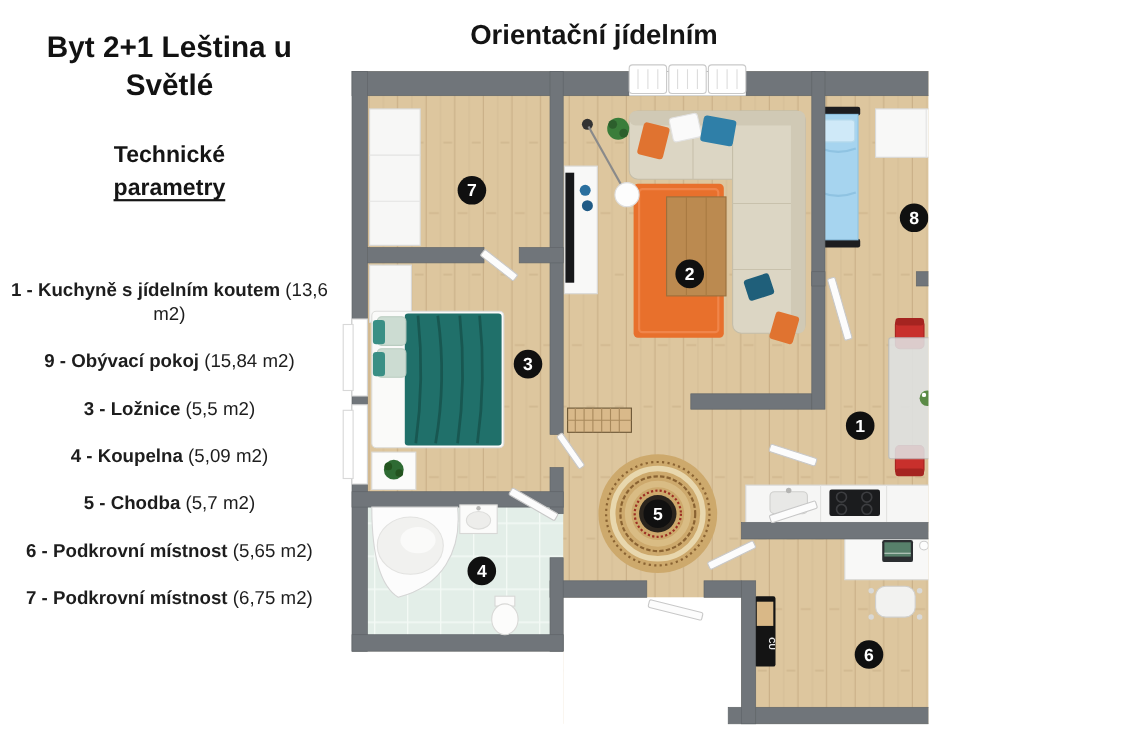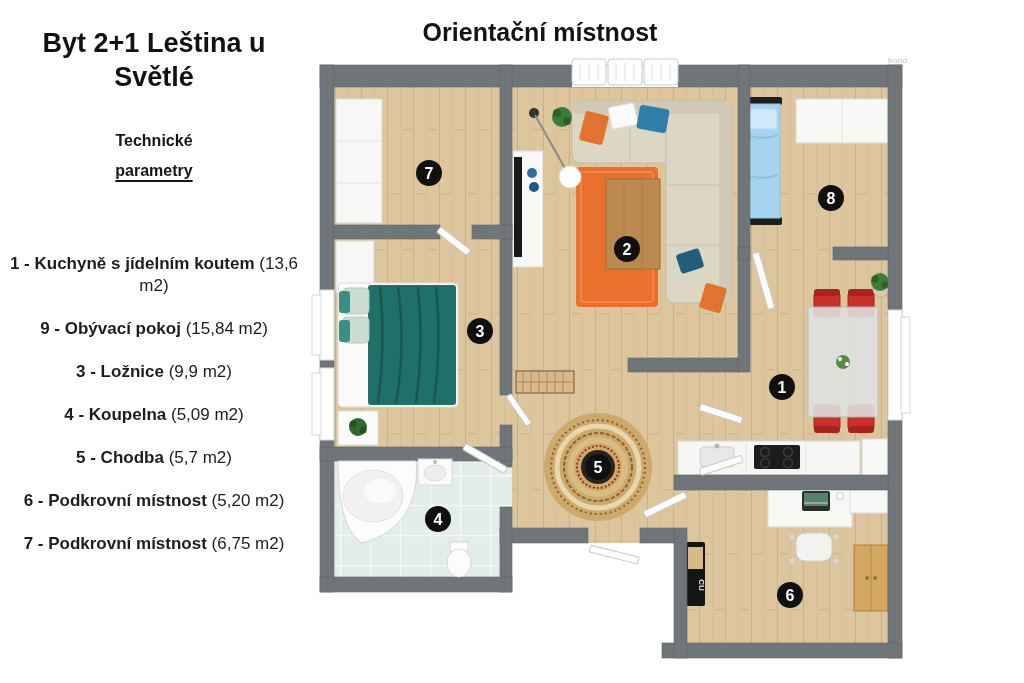--- a/index.html
+++ b/index.html
@@ -1,22 +1,22 @@
 <!DOCTYPE html>
 <html><head>
 <meta charset="utf-8">
 <style>
   html,body{margin:0;padding:0;background:#ffffff;}
-  .page{position:relative;width:1024px;height:683px;background:#ffffff;overflow:hidden;
+  .page{position:relative;width:844px;height:683px;background:#ffffff;overflow:hidden;
         font-family:"Liberation Sans",sans-serif;color:#151515;}
   
   .info{position:absolute;left:0;top:0;width:308px;height:683px;text-align:center;}
   .apt-title{position:absolute;top:26px;left:4px;width:300px;font-size:27px;line-height:34px;
              font-weight:bold;color:#121212;}
-  .tech{position:absolute;top:126px;left:4px;width:300px;font-size:16px;font-weight:bold;line-height:30px;}
+  .tech{position:absolute;top:126px;left:4px;width:300px;font-size:21px;font-weight:bold;line-height:30px;}
   .tech .underline{text-decoration:underline;text-underline-offset:4px;text-decoration-thickness:2px;}
   .legend{position:absolute;top:243px;left:2px;width:304px;margin-top:10px;}
   .legend-item{font-size:17px;line-height:22px;margin-bottom:21px;color:#1d1d1d;}
   .legend-item .b{font-weight:bold;}
   .legend-item .r{font-weight:normal;}
   
   .plan-title{position:absolute;left:330px;top:18px;width:420px;text-align:center;
               font-size:25px;font-weight:bold;color:#141414;}
   .floorplan{position:absolute;left:310px;top:55px;width:620px;height:616px;}
   svg text.mark{font-family:"Liberation Sans",sans-serif;font-weight:bold;font-size:16px;fill:#ffffff;}
@@ -30,29 +30,29 @@
 
   <div class="info">
     <div class="apt-title">Byt 2+1 Leština u Světlé</div>
     <div class="tech">
       <div>Technické</div>
       <div class="underline">parametry</div>
     </div>
     <div class="legend">
         <div class="legend-item"><span class="b">1 - Kuchyně s jídelním koutem</span><span class="r"> (13,6 m2)</span></div>
         <div class="legend-item"><span class="b">9 - Obývací pokoj</span><span class="r"> (15,84 m2)</span></div>
-        <div class="legend-item"><span class="b">3 - Ložnice</span><span class="r"> (9,9 m2)</span></div>
+        <div class="legend-item"><span class="b">3 - Ložnice</span><span class="r"> (5,5 m2)</span></div>
         <div class="legend-item"><span class="b">4 - Koupelna</span><span class="r"> (5,09 m2)</span></div>
         <div class="legend-item"><span class="b">5 - Chodba</span><span class="r"> (5,7 m2)</span></div>
-        <div class="legend-item"><span class="b">6 - Podkrovní místnost</span><span class="r"> (5,20 m2)</span></div>
+        <div class="legend-item"><span class="b">6 - Podkrovní místnost</span><span class="r"> (5,65 m2)</span></div>
         <div class="legend-item"><span class="b">7 - Podkrovní místnost</span><span class="r"> (6,75 m2)</span></div>
       </div>
   </div>
 
-  <div class="plan-title">Orientační místnost</div>
+  <div class="plan-title">Orientační jídelním</div>
 
   <div class="floorplan">
   <svg width="620" height="616" viewBox="0 0 620 616" xmlns="http://www.w3.org/2000/svg">
     <defs>
       <pattern id="wood" width="26" height="120" patternUnits="userSpaceOnUse">
         <rect width="26" height="120" fill="#ddc69e"></rect>
         <line x1="25.5" y1="0" x2="25.5" y2="120" stroke="#cbb189" stroke-width="1.2"></line>
         <line x1="12.5" y1="0" x2="12.5" y2="120" stroke="#d6bf97" stroke-width="1"></line>
         <rect x="2" y="18" width="9" height="1.4" fill="#cfb68e"></rect>
         <rect x="15" y="74" width="8" height="1.4" fill="#cfb68e"></rect>

